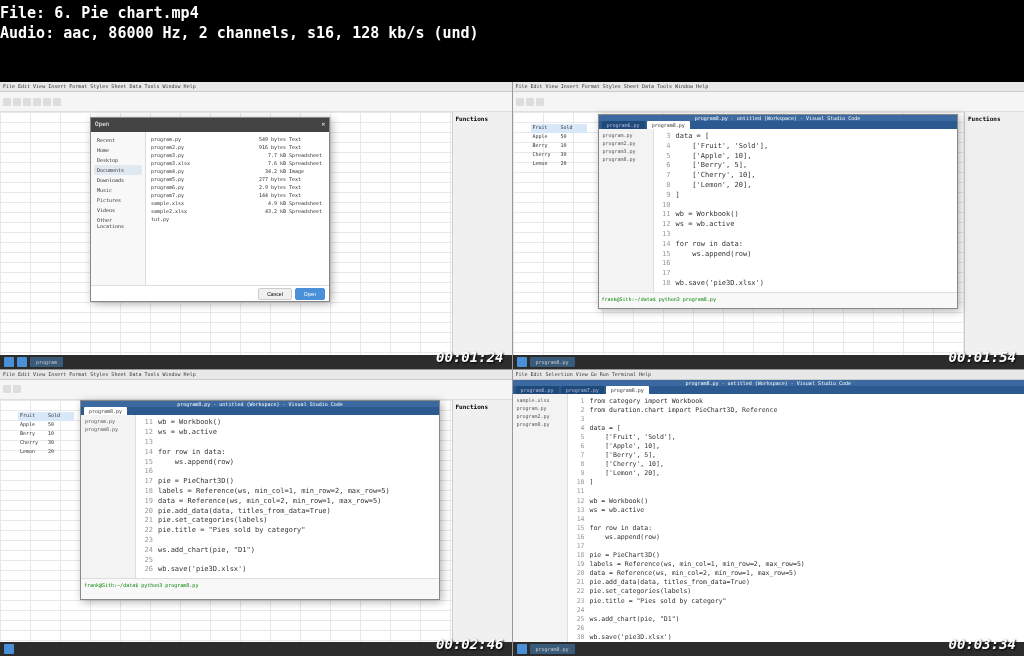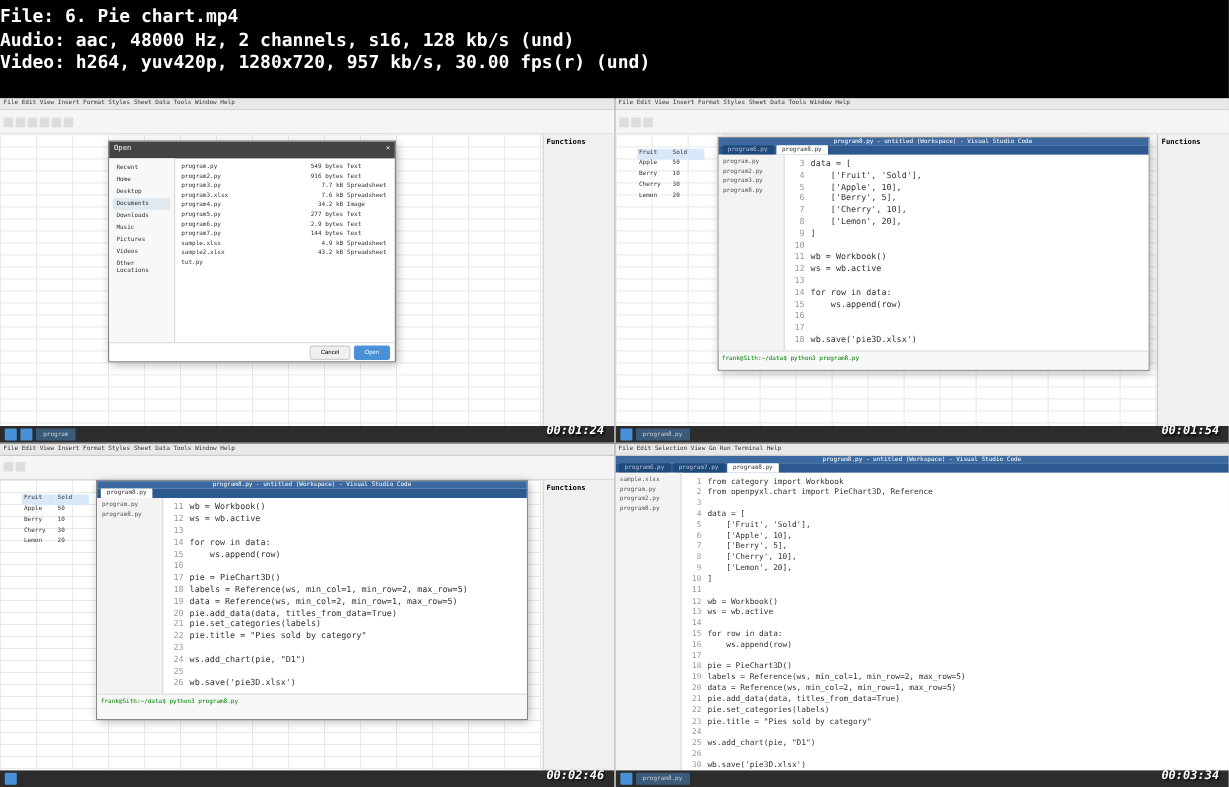--- a/index.html
+++ b/index.html
@@ -1,20 +1,20 @@
 <!DOCTYPE html>
 <html><head>
 <meta charset="utf-8">
 <style>
 * { margin: 0; padding: 0; box-sizing: border-box; }
 body { width: 1024px; height: 656px; background: #000; font-family: monospace; overflow: hidden; }
 .info-overlay { position: absolute; top: 0; left: 0; z-index: 100; padding: 4px 0; color: #fff; font-size: 15px; font-weight: bold; line-height: 1.3; }
 .quad-grid { position: absolute; top: 82px; left: 0; width: 1024px; height: 574px; display: grid; grid-template-columns: 1fr 1fr; grid-template-rows: 1fr 1fr; gap: 1px; background: #999; }
 .quadrant { background: #f0f0f0; position: relative; overflow: hidden; font-size: 6px; }
-.timestamp { position: absolute; bottom: 4px; right: 8px; color: #fff; font-size: 10px; font-weight: bold; z-index: 50; text-shadow: 1px 1px 2px #000; font-style: italic; }
+.timestamp { position: absolute; bottom: 4px; right: 8px; color: #fff; font-size: 14px; font-weight: bold; z-index: 50; text-shadow: 1px 1px 2px #000; font-style: italic; }
 
 .desktop-top { height: 10px; background: #e8e8e8; border-bottom: 1px solid #ccc; font-size: 5px; padding: 1px 3px; color: #333; }
 .taskbar { position: absolute; bottom: 0; left: 0; right: 0; height: 14px; background: #2c2c2c; display: flex; align-items: center; padding: 0 4px; gap: 3px; }
 .task-icon { width: 10px; height: 10px; background: #4a90d9; border-radius: 1px; }
 .task-item { height: 10px; background: #3a5a7a; padding: 0 6px; color: #ccc; font-size: 5px; display: flex; align-items: center; border-radius: 1px; }
 
 .calc-window { position: absolute; top: 10px; left: 0; right: 0; bottom: 14px; background: #fafafa; display: flex; flex-direction: column; }
 .calc-toolbar { height: 20px; background: #f5f5f5; border-bottom: 1px solid #ddd; display: flex; align-items: center; padding: 0 3px; gap: 2px; }
 .tb-btn { width: 8px; height: 8px; background: #ddd; border-radius: 1px; }
 .calc-body { flex: 1; display: flex; }
@@ -59,22 +59,21 @@
 .data-cell.hdr { background: #d8e8f8; }
 
 .q4 .editor-window { top: 10px; left: 0; right: 0; bottom: 14px; border: none; box-shadow: none; }
 .q4 .code-area { font-size: 6.5px; }
 </style>
 </head>
 <body>
 
 <div class="info-overlay">
   <div>File: 6. Pie chart.mp4</div>
-  <div>Audio: aac, 48000 Hz, 2 channels, s16, 128 kb/s (und)</div>
-  <div>Video: h264, yuv420p, 1280x720, 957 kb/s, 30.00 fps(r) (und)</div>
+  <div>Audio: aac, 86000 Hz, 2 channels, s16, 128 kb/s (und)</div>
 </div>
 
 <div class="quad-grid">
 
   <div class="quadrant q1">
     <div class="desktop-top">File Edit View Insert Format Styles Sheet Data Tools Window Help</div>
     <div class="calc-window">
       <div class="calc-toolbar">
         <div class="tb-btn"></div>
         <div class="tb-btn"></div>
@@ -451,21 +450,21 @@
           <div class="ed-file">program2.py</div>
           <div class="ed-file">program8.py</div>
         </div>
         <div class="code-area" id="q4-code">
             <div class="code-line">
               <span class="line-num">1</span>
               <span class="code-txt">from category import Workbook</span>
             </div>
             <div class="code-line">
               <span class="line-num">2</span>
-              <span class="code-txt">from openpyxl.chart import PieChart3D, Reference</span>
+              <span class="code-txt">from duration.chart import PieChart3D, Reference</span>
             </div>
             <div class="code-line">
               <span class="line-num">3</span>
               <span class="code-txt"></span>
             </div>
             <div class="code-line">
               <span class="line-num">4</span>
               <span class="code-txt">data = [</span>
             </div>
             <div class="code-line">

